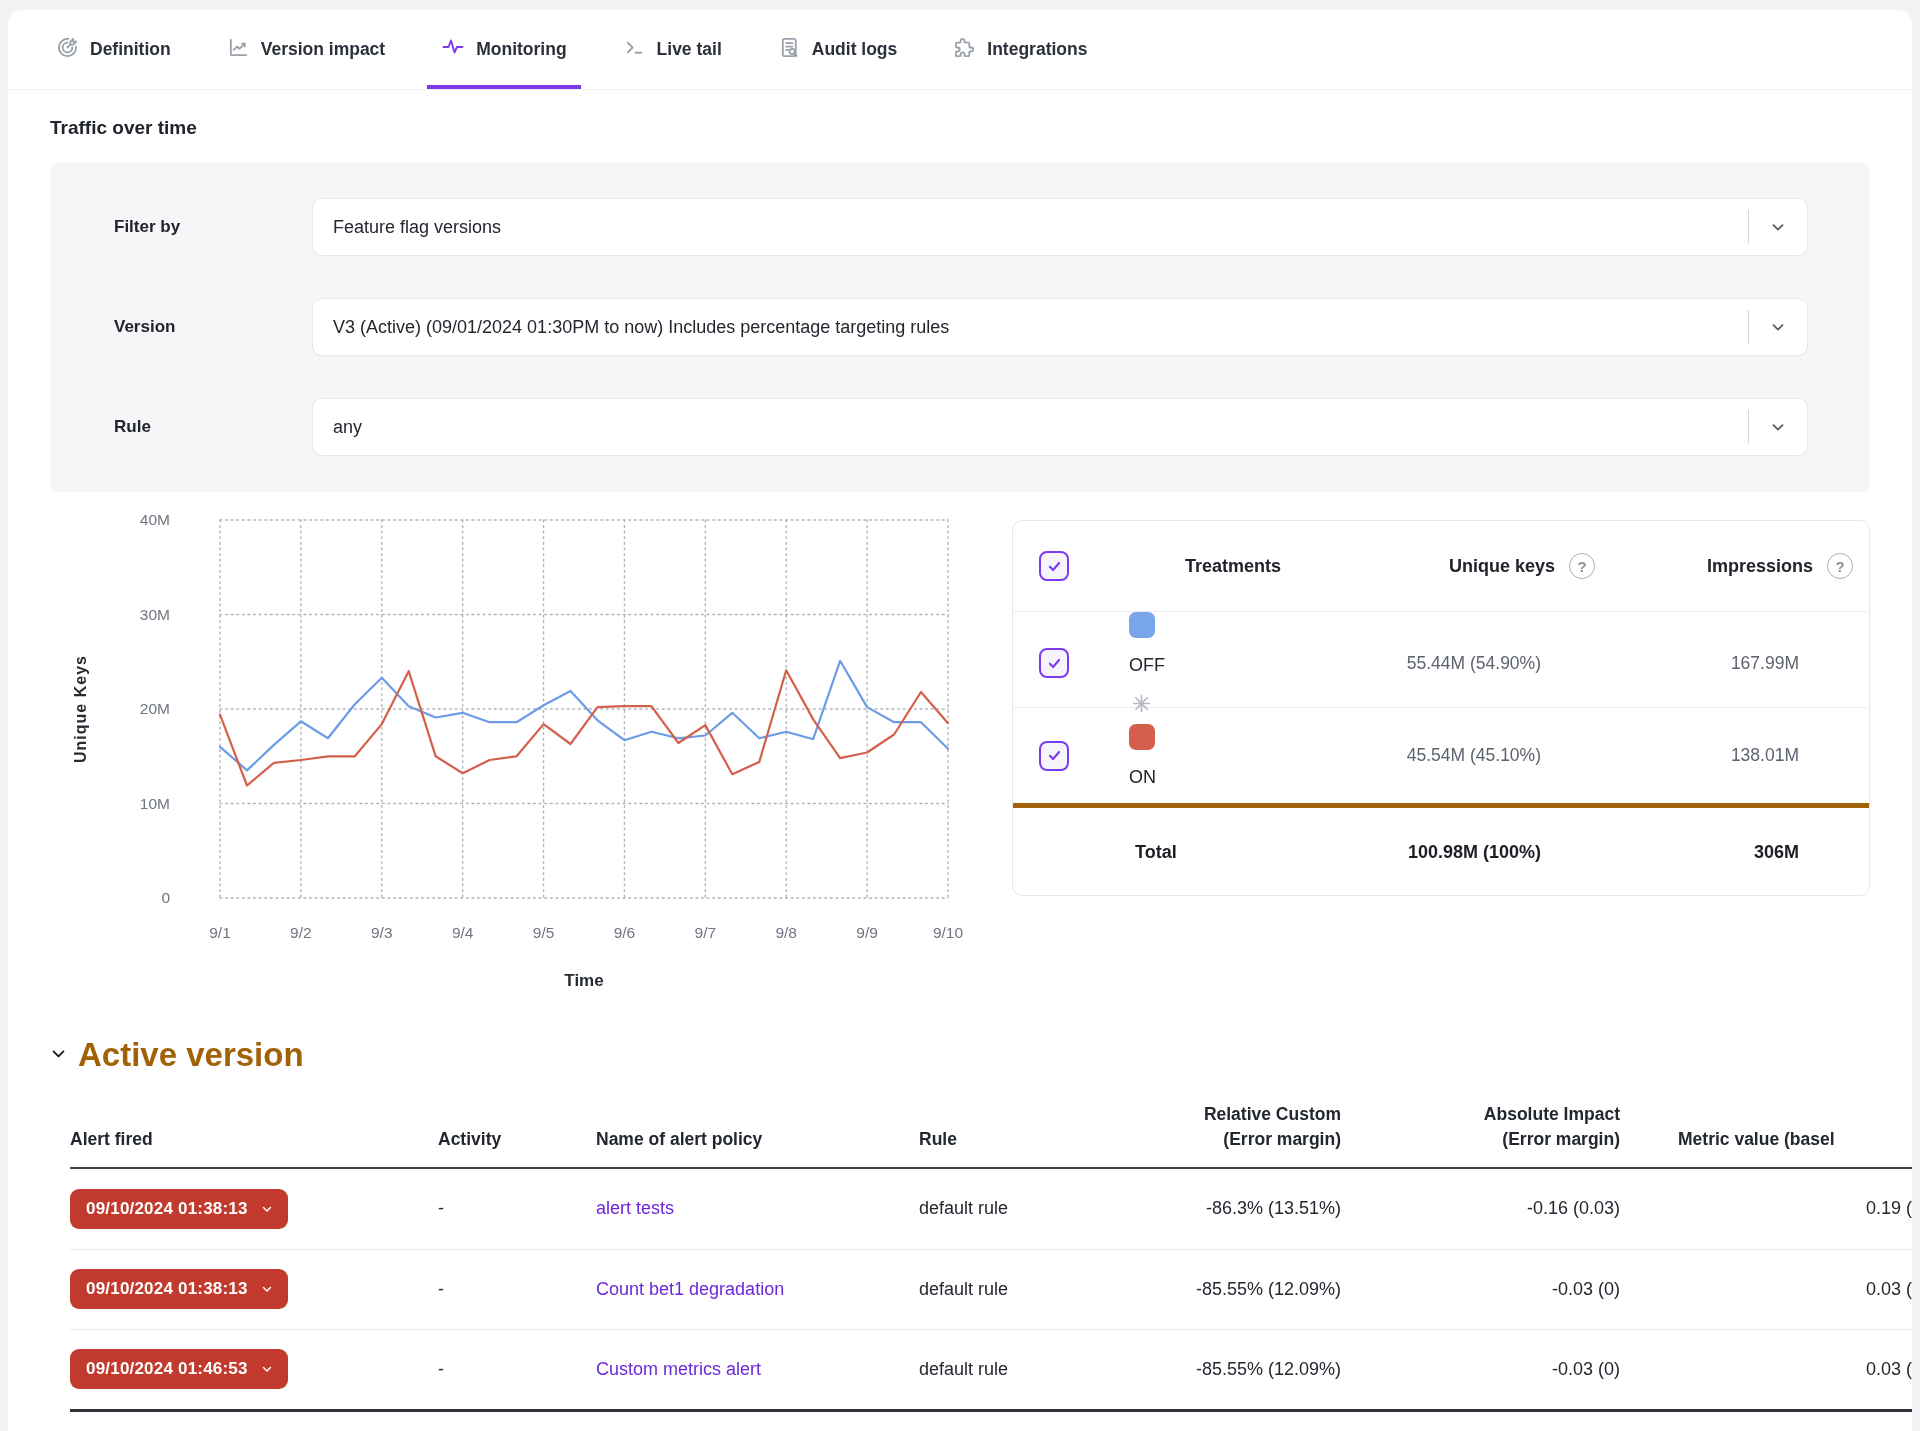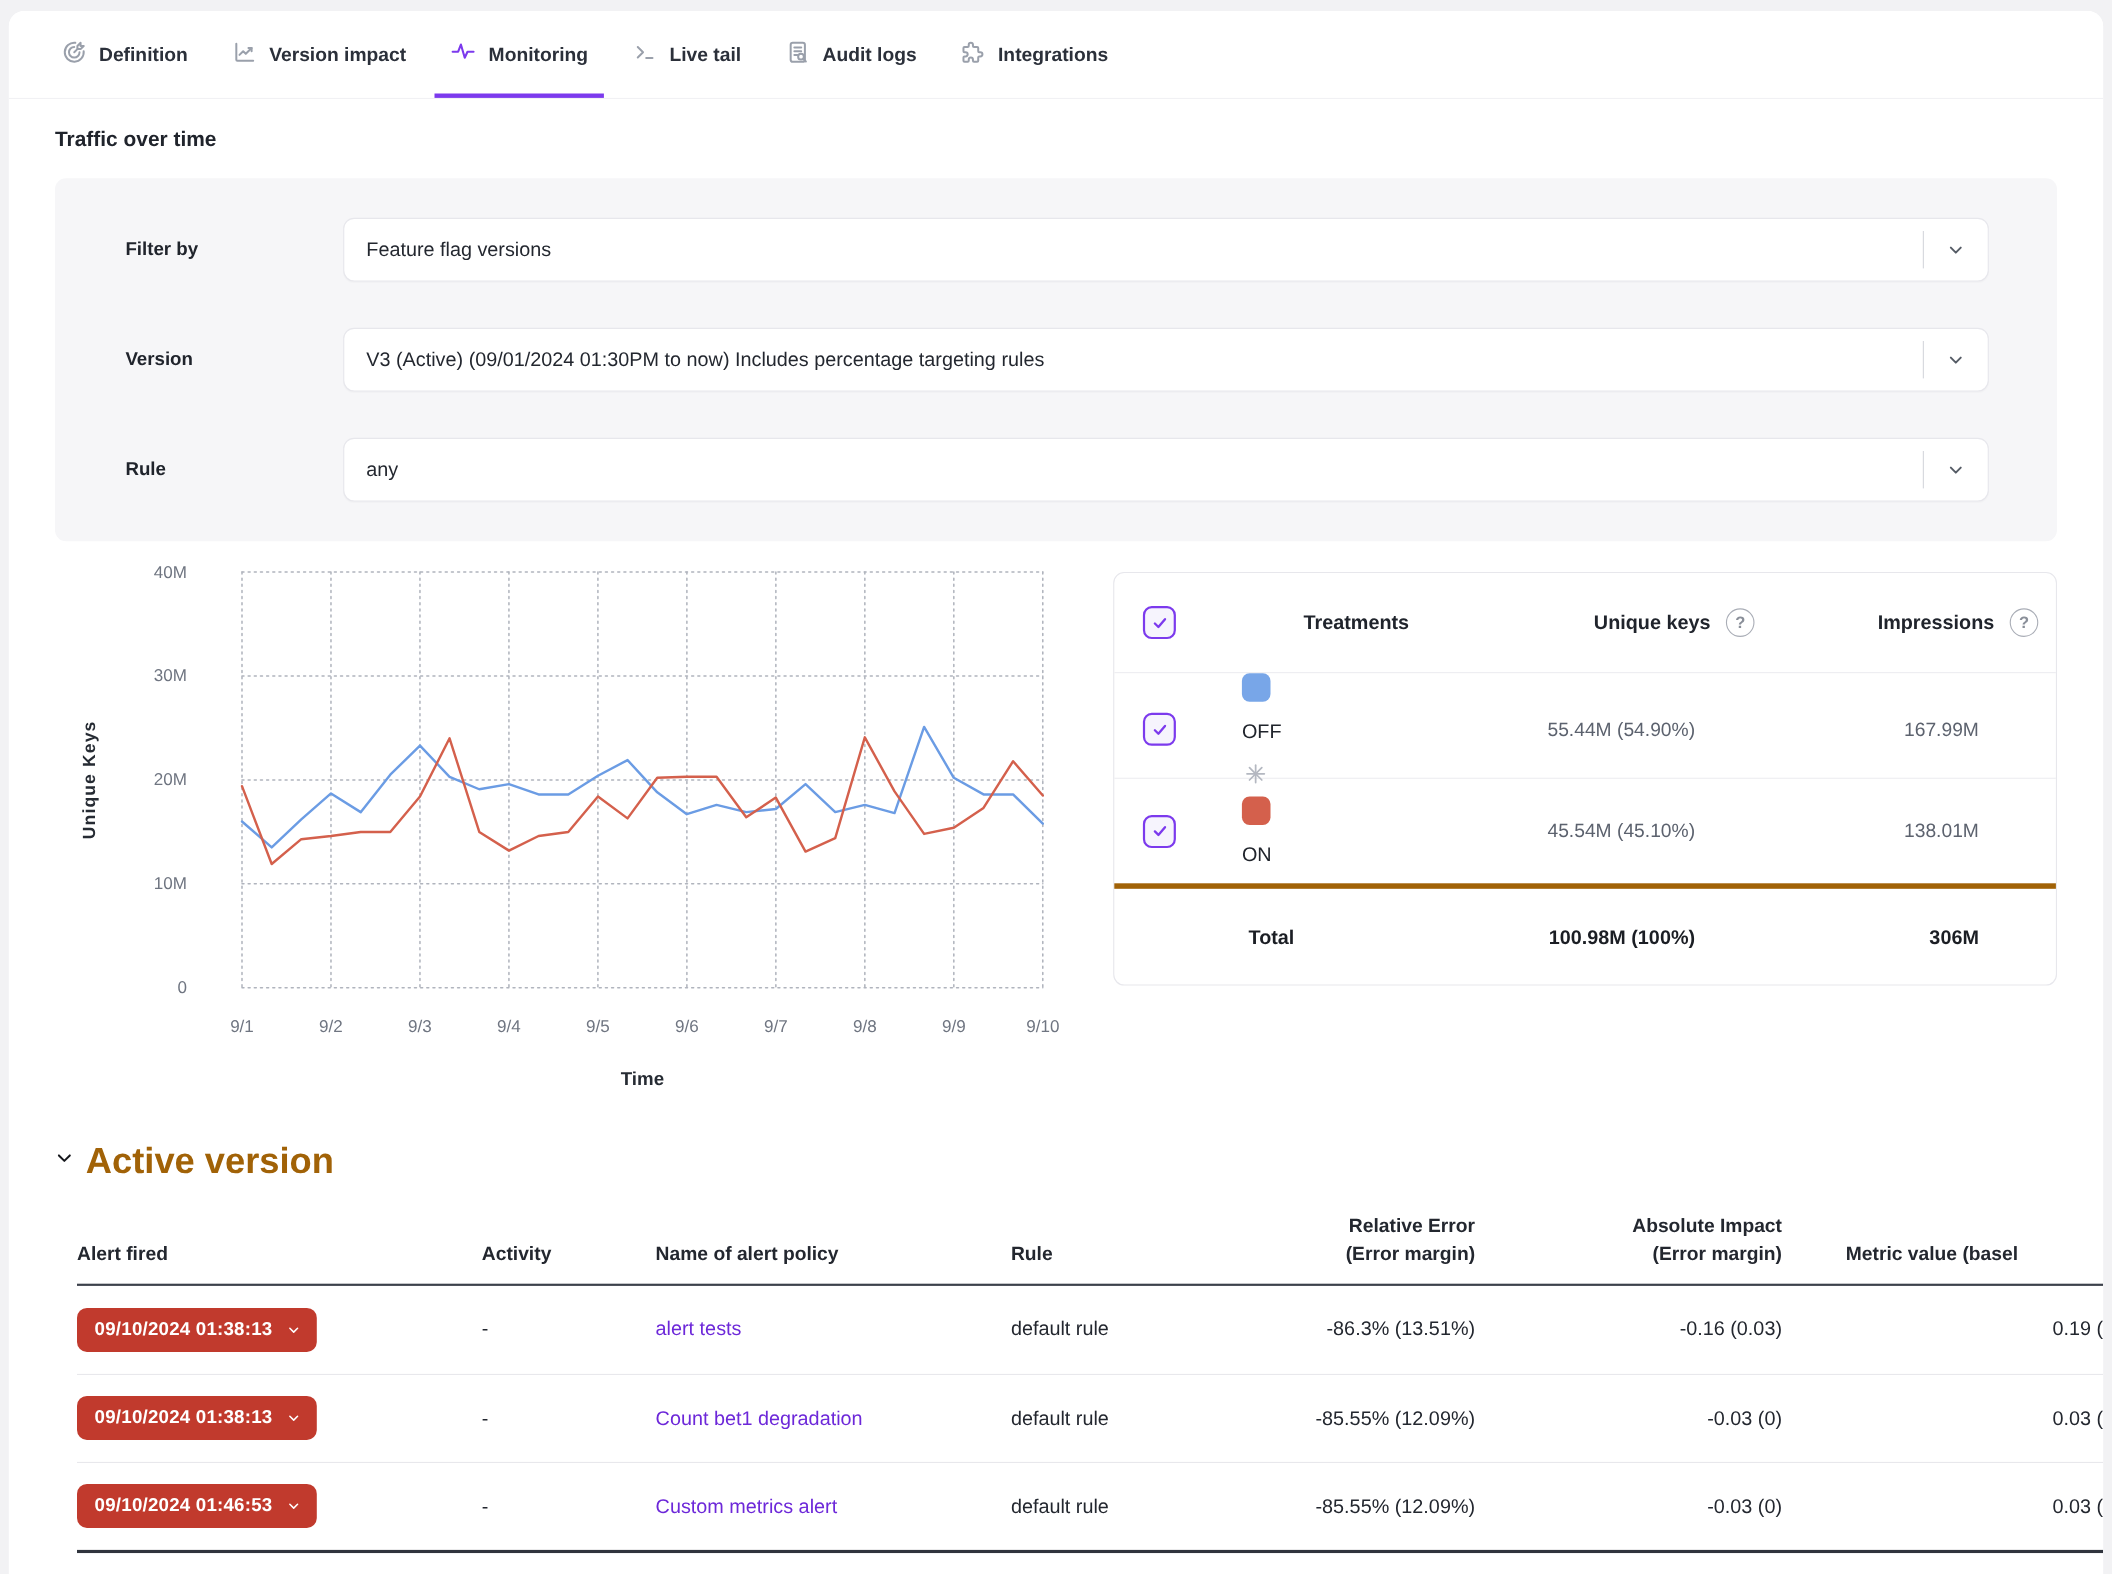--- a/index.html
+++ b/index.html
@@ -8,21 +8,21 @@
   }
   *{box-sizing:border-box;}
   html,body{margin:0;padding:0;}
   body{
     width:1920px;height:1431px;overflow:hidden;background:#f2f2f4;
     font-family:"Liberation Sans",sans-serif;color:var(--ink);position:relative;
   }
   .card{position:absolute;left:8px;top:10px;width:1904px;height:1421px;background:#fff;border-radius:14px 14px 0 0;overflow:hidden;}
 
   
-  .tabbar{display:flex;align-items:stretch;gap:12px;padding-left:34px;height:80px;border-bottom:1px solid #f1f1f4;background:#fff;}
+  .tabbar{display:flex;align-items:stretch;gap:28px;padding-left:34px;height:80px;border-bottom:1px solid #f1f1f4;background:#fff;}
   .tab{display:flex;align-items:center;gap:11px;padding:0 14px;font-size:17.5px;font-weight:700;color:var(--ink2);
        border:none;background:none;cursor:pointer;border-bottom:4px solid transparent;border-top:4px solid transparent;font-family:inherit;}
   .tab svg{stroke:#9aa0ab;fill:none;stroke-width:1.9;stroke-linecap:round;stroke-linejoin:round;}
   .tab.active{border-bottom-color:var(--accent);}
   .tab.active svg{stroke:var(--accent);}
 
   
   .content{padding:0 42px;}
   .section-title{font-size:19px;font-weight:700;color:var(--ink);margin:27px 0 23px 0;}
 
@@ -293,21 +293,21 @@
       </div>
     </div>
 
     <div class="alerts-wrap">
       <div class="alerts">
         <div class="a-grid a-head">
           <div class="a-hcell">Alert fired</div>
           <div class="a-hcell">Activity</div>
           <div class="a-hcell">Name of alert policy</div>
           <div class="a-hcell">Rule</div>
-          <div class="a-hcell num"><span>Relative Error</span><span class="sub">(Error margin)</span></div>
+          <div class="a-hcell num"><span>Relative Custom</span><span class="sub">(Error margin)</span></div>
           <div class="a-hcell num"><span>Absolute Impact</span><span class="sub">(Error margin)</span></div>
           <div class="a-hcell metric">Metric value (basel</div>
         </div>
         <div>
   <div class="a-grid a-row">
     <div class="a-cell">
       <button class="fired-badge">
         <span class="fired-text">09/10/2024 01:38:13</span>
         <svg width="14" height="14" viewBox="0 0 24 24">
                     <path d="M6 9.5l6 6 6-6"></path>

